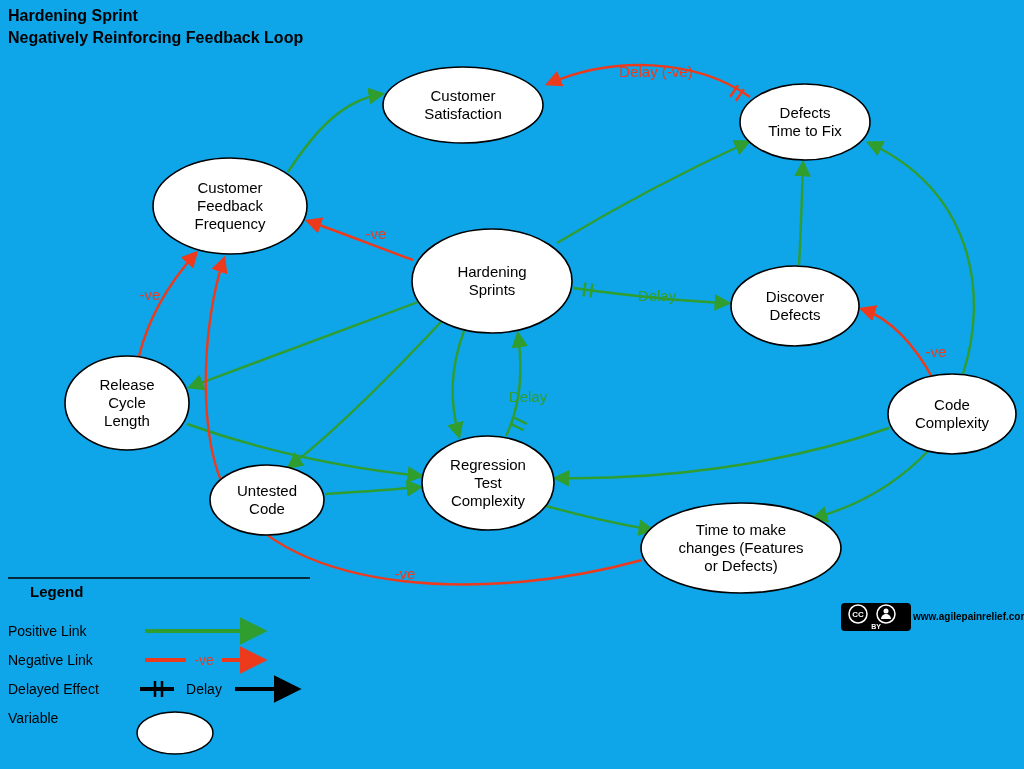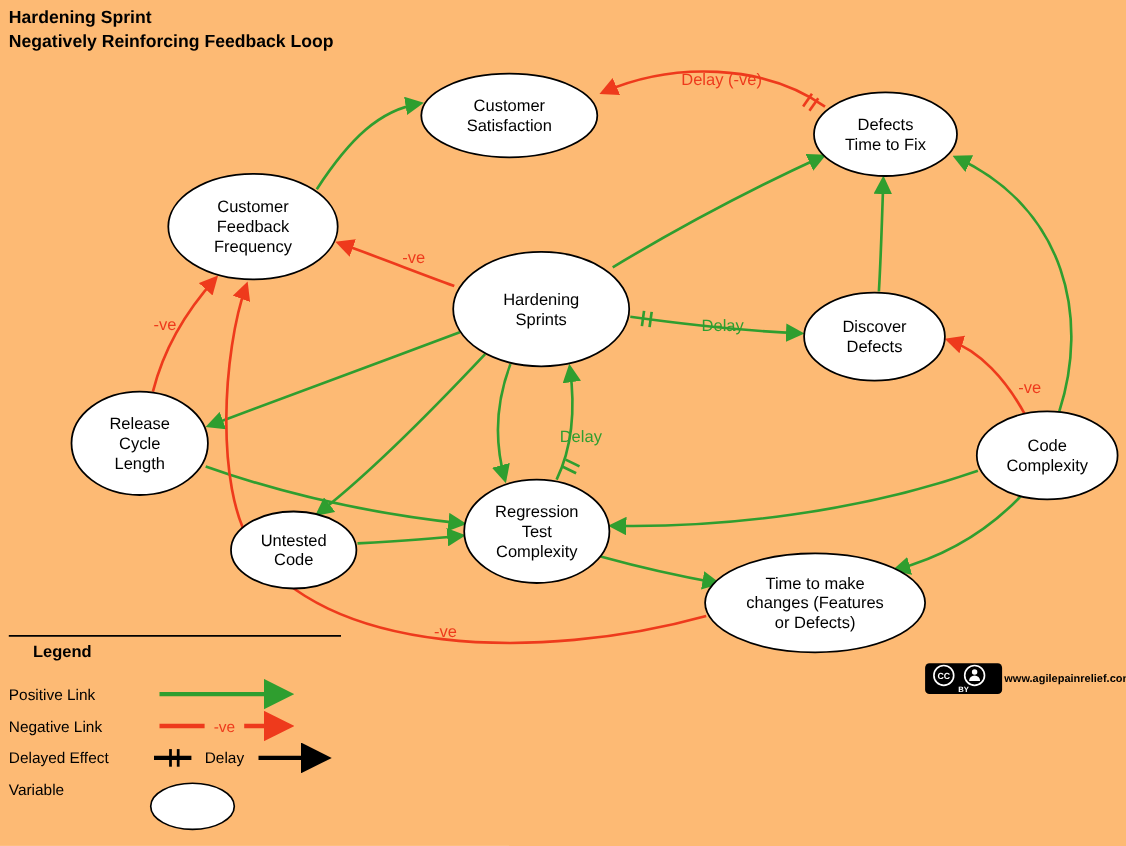--- a/index.html
+++ b/index.html
@@ -1,16 +1,16 @@
 <!DOCTYPE html>
 <html><head>
 <meta charset="utf-8">
 <style>
   html,body{margin:0;padding:0;background:#ffffff;}
-  .stage{position:relative;width:1024px;height:769px;background:#fdba74;overflow:hidden;}
+  .stage{position:relative;width:1024px;height:769px;background:#0ea5e9;overflow:hidden;}
   svg text{font-family:"Liberation Sans",sans-serif;}
   .title-text{font-size:16px;font-weight:bold;fill:#000000;}
   .node-label{font-size:15px;fill:#000000;}
   .edge-label{font-size:15px;}
   .legend-heading{font-size:15px;font-weight:bold;fill:#000000;}
   .legend-label{font-size:14px;fill:#000000;}
   .legend-tag{font-size:14px;}
   .credit-url{font-size:10px;font-weight:bold;fill:#000000;}
   .cc-glyph{font-size:8px;font-weight:bold;fill:#ffffff;}
   .cc-by{font-size:7px;font-weight:bold;fill:#ffffff;}

